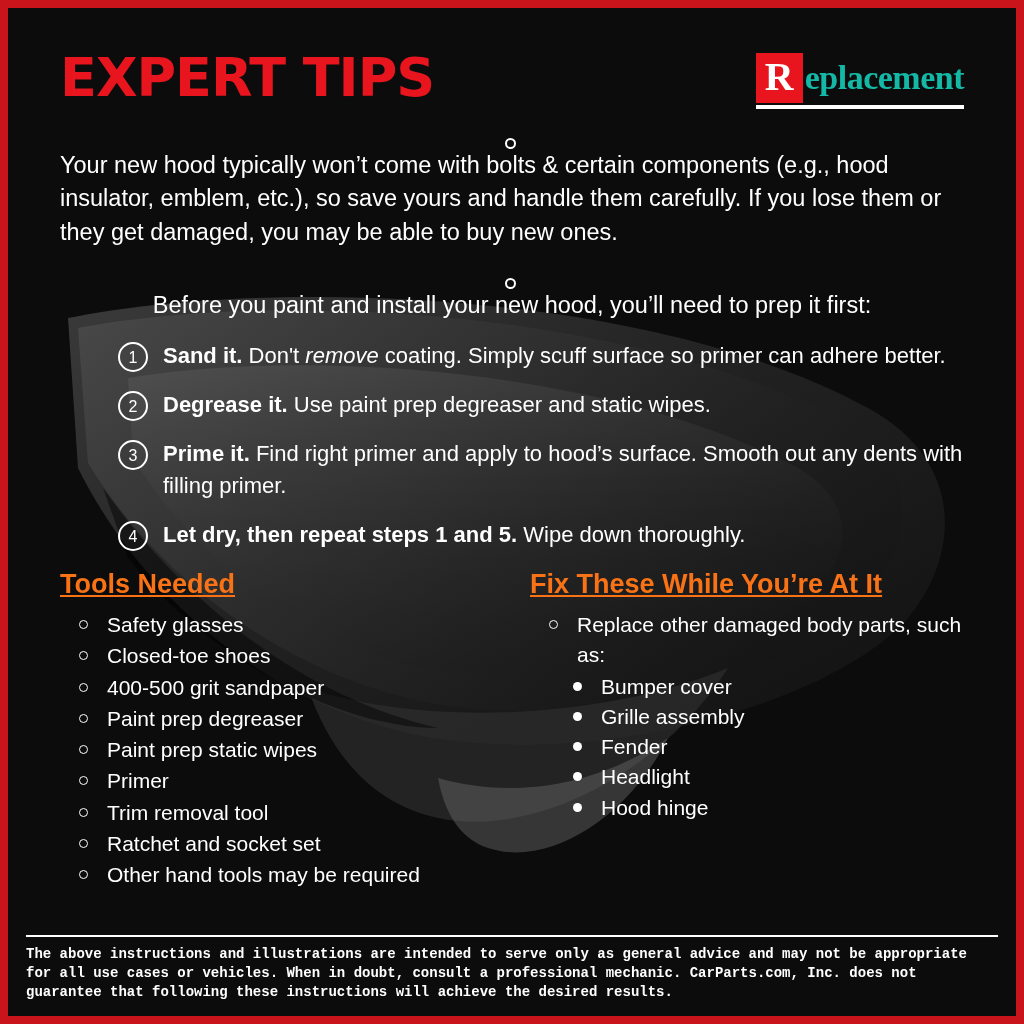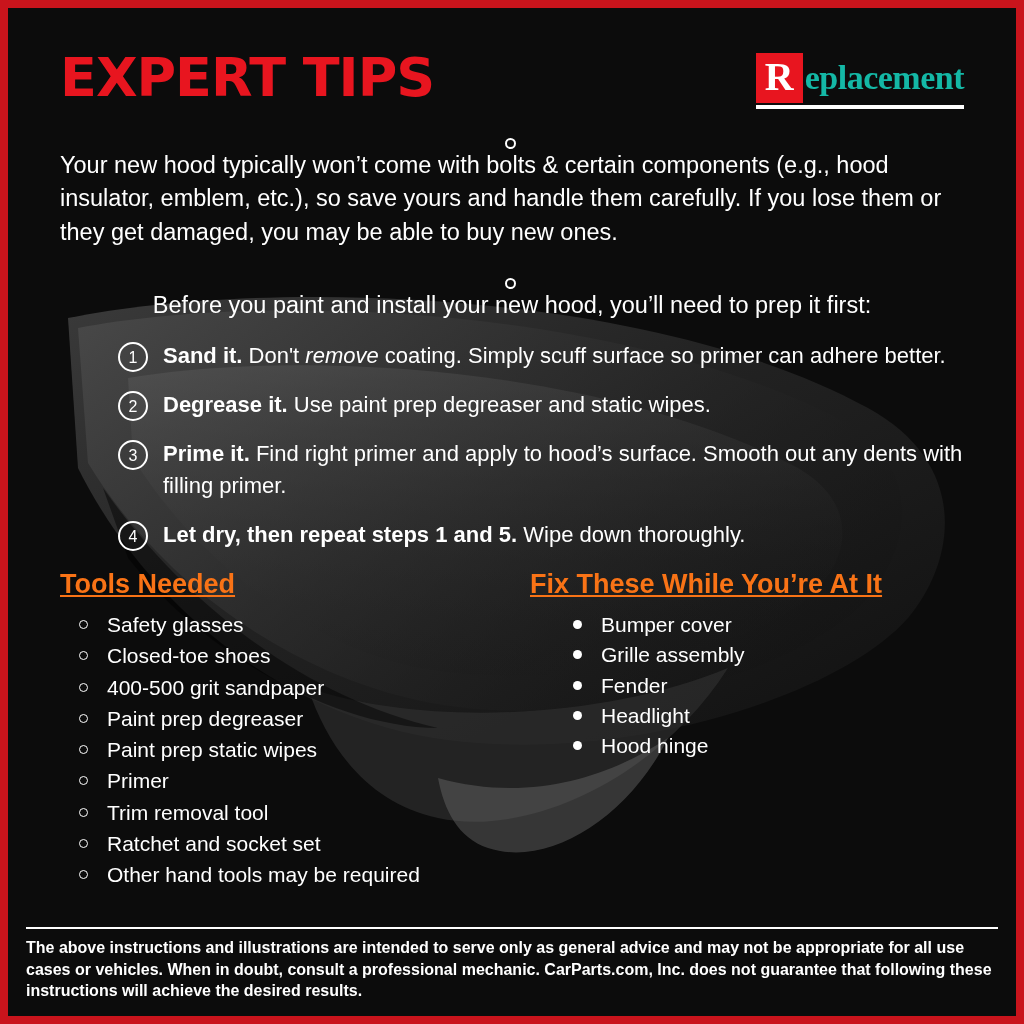--- a/index.html
+++ b/index.html
@@ -178,23 +178,24 @@
     z-index: 3;
     padding: 0 18px;
   }
   .disclaimer-rule {
     border-top: 2px solid #ffffff;
     margin: 0 0 8px 0;
   }
   .disclaimer p {
     margin: 0;
     color: #ffffff;
-    font-size: 16px;
+    font-size: 14px;
     font-weight: bold;
     line-height: 1.35;
+    font-family: Liberation Mono, monospace;
   }
 </style>
 </head>
 <body>
 
 <div class="poster">
 
   <svg class="hood-art" viewBox="0 0 1024 700" preserveAspectRatio="none">
     <defs>
       <linearGradient id="g1" x1="0" y1="0" x2="1" y2="1">
@@ -298,20 +299,26 @@
             </li>
           <li>
               <span class="dot-hollow"></span>
               <span>Other hand tools may be required</span>
             </li>
         </ul>
       </div>
 
       <div class="col-right">
         <h2 class="col-head">Fix These While You’re At It</h2>
+        <ul class="simple">
+          <li>
+              <span class="dot-hollow"></span>
+              <span>Replace other damaged body parts, such as:</span>
+            </li>
+        </ul>
         <ul class="sub-list">
           <li>
               <span class="dot-solid"></span>
               <span>Bumper cover</span>
             </li>
           <li>
               <span class="dot-solid"></span>
               <span>Grille assembly</span>
             </li>
           <li>

